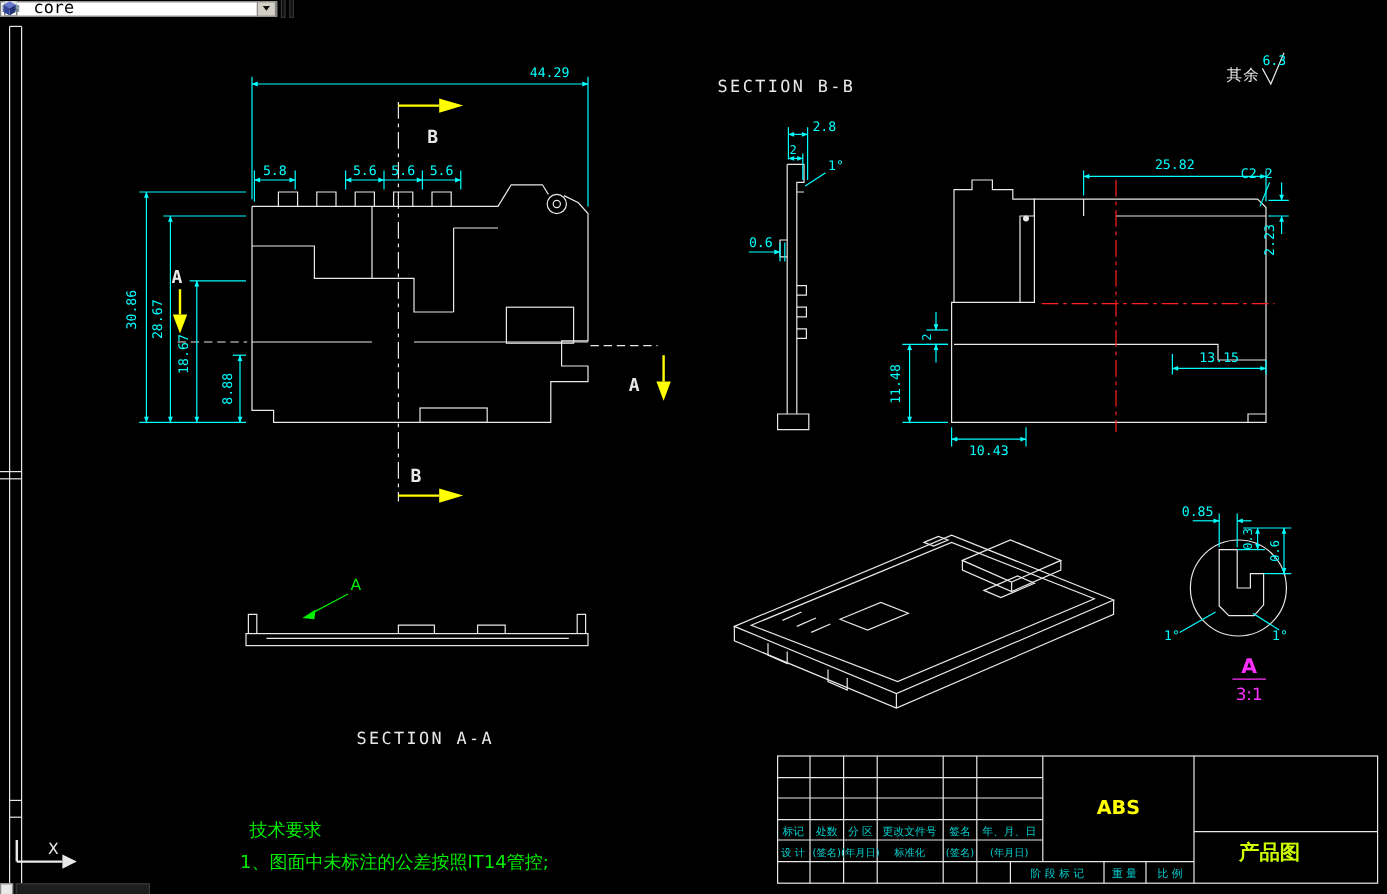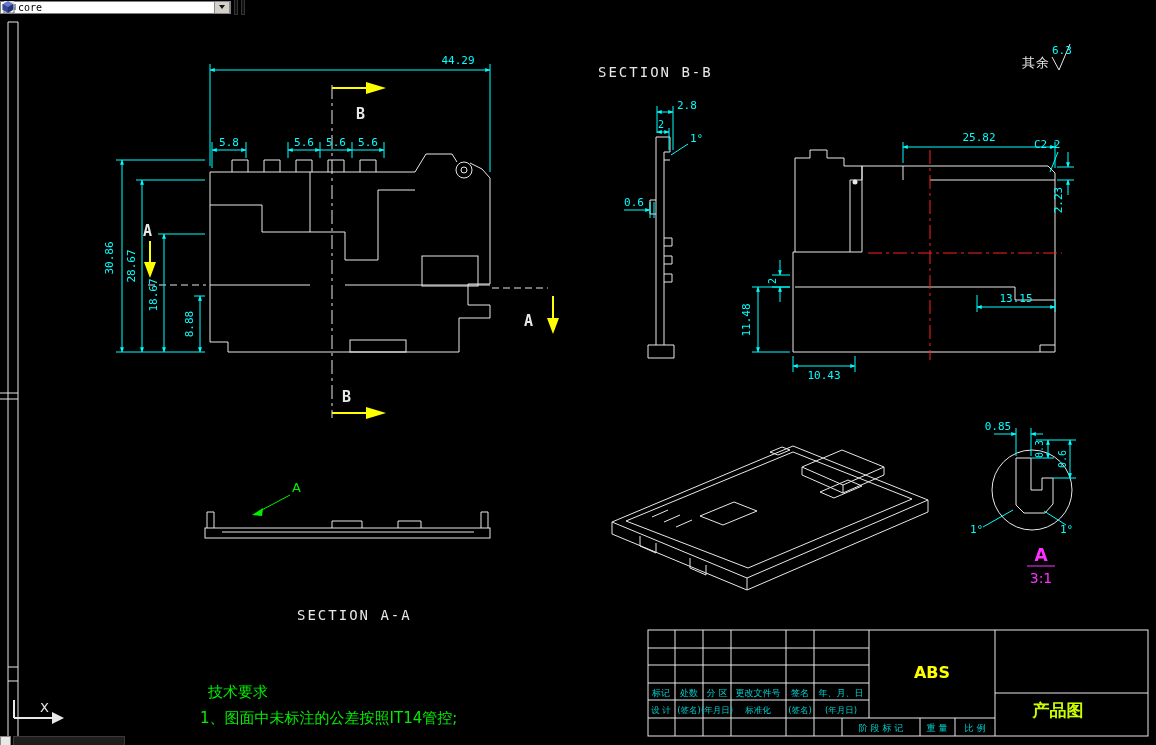--- a/index.html
+++ b/index.html
@@ -2,21 +2,21 @@
 <html><head>
 <meta charset="utf-8">
 <style>
   html,body{margin:0;padding:0;background:#000;width:1156px;height:745px;overflow:hidden}
   #app{position:relative;width:1156px;height:745px;background:#000;font-family:"DejaVu Sans",sans-serif}
 
   
   .toolbar{position:absolute;top:0;left:0;height:14px;display:flex;align-items:center;z-index:5}
   .layer-combo{width:231px;height:13px;background:#fff;border:1px solid #7f7f7f;display:flex;align-items:center;box-sizing:border-box}
   .swatch{width:8px;height:8px;margin-left:3px;background:#063;border:1px solid #0c6}
-  .combo-text{font-size:10px;color:#000;margin-left:4px;flex:1;font-family:"DejaVu Sans Mono",monospace}
+  .combo-text{font-size:14px;color:#000;margin-left:14px;flex:1;font-family:"DejaVu Sans Mono",monospace}
   .combo-btn{width:14px;height:11px;background:#d4d0c8;border:1px solid #888;display:flex;align-items:center;justify-content:center}
   .tri{width:0;height:0;border-left:3px solid transparent;border-right:3px solid transparent;border-top:4px solid #111}
   .tool-btn{background:#111;border:1px solid #333;margin-left:3px;padding:0 1px;height:14px;display:flex;align-items:center}
 
   
   .statusbar{position:absolute;left:0;top:736px;height:9px;display:flex;z-index:5}
   .chip-white{width:9px;height:8px;background:#e8e8e8;border:1px solid #888}
   .chip-gray{width:110px;height:8px;background:#1e1e1e;border:1px solid #3a3a3a;margin-left:2px}
 
   

